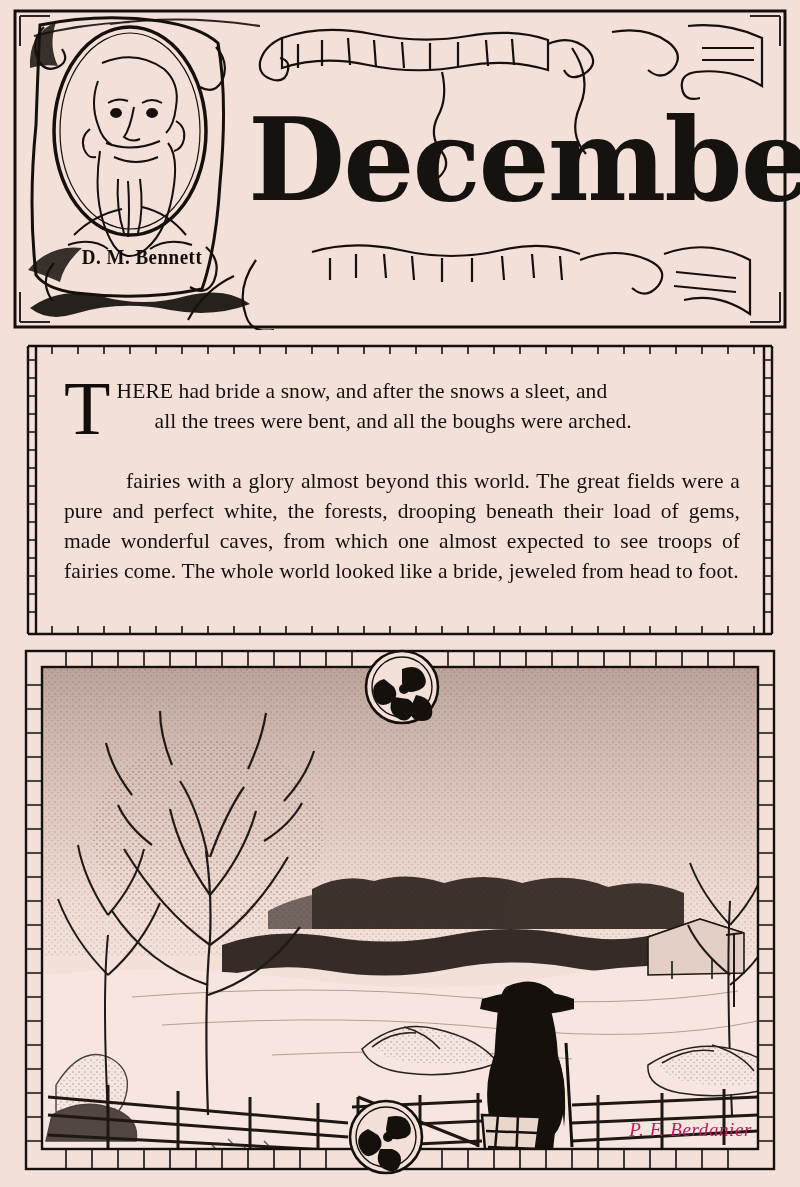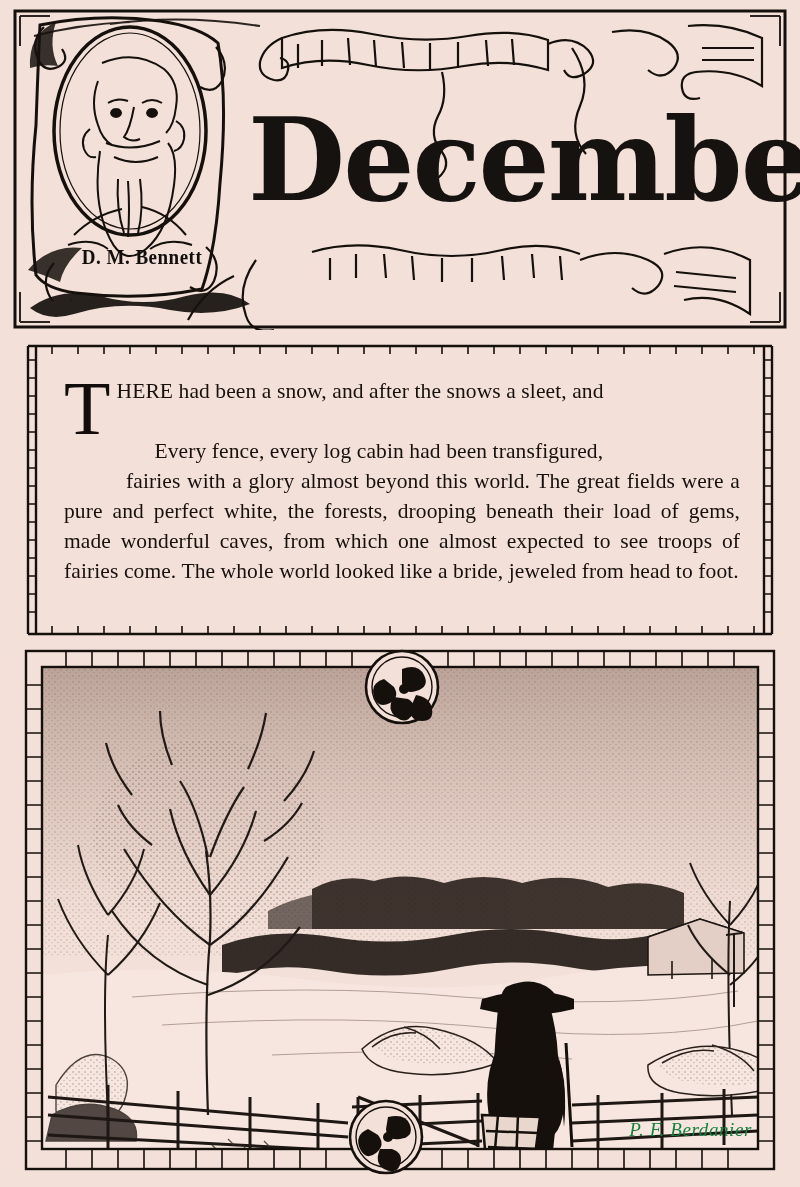--- a/index.html
+++ b/index.html
@@ -107,21 +107,21 @@
     height: 530px;
   }
   .illus-frame { position: absolute; inset: 0; }
   .artist-signature {
     position: absolute;
     right: 36px;
     bottom: 34px;
     font-family: "Liberation Serif", serif;
     font-style: italic;
     font-size: 19px;
-    color: #15803d;
+    color: #be185d;
     letter-spacing: 0.6px;
   }
   svg { display: block; }
 </style>
 </head>
 <body>
 
 <div id="page">
 
   <div class="header-block">
@@ -211,23 +211,23 @@
       <g stroke="#16100d" stroke-width="1.6" fill="none">
 
         <path d="M16,20 l8,0 M16,38 l8,0 M16,56 l8,0 M16,74 l8,0 M16,92 l8,0 M16,110 l8,0 M16,128 l8,0 M16,146 l8,0 M16,164 l8,0 M16,182 l8,0 M16,200 l8,0 M16,218 l8,0 M16,236 l8,0 M16,254 l8,0 M16,272 l8,0"></path>
         <path d="M752,20 l8,0 M752,38 l8,0 M752,56 l8,0 M752,74 l8,0 M752,92 l8,0 M752,110 l8,0 M752,128 l8,0 M752,146 l8,0 M752,164 l8,0 M752,182 l8,0 M752,200 l8,0 M752,218 l8,0 M752,236 l8,0 M752,254 l8,0 M752,272 l8,0"></path>
         <path d="M40,6 l0,8 M66,6 l0,8 M92,6 l0,8 M118,6 l0,8 M144,6 l0,8 M170,6 l0,8 M196,6 l0,8 M222,6 l0,8 M248,6 l0,8 M274,6 l0,8 M300,6 l0,8 M326,6 l0,8 M352,6 l0,8 M378,6 l0,8 M404,6 l0,8 M430,6 l0,8 M456,6 l0,8 M482,6 l0,8 M508,6 l0,8 M534,6 l0,8 M560,6 l0,8 M586,6 l0,8 M612,6 l0,8 M638,6 l0,8 M664,6 l0,8 M690,6 l0,8 M716,6 l0,8 M742,6 l0,8"></path>
         <path d="M40,286 l0,8 M66,286 l0,8 M92,286 l0,8 M118,286 l0,8 M144,286 l0,8 M170,286 l0,8 M196,286 l0,8 M222,286 l0,8 M248,286 l0,8 M274,286 l0,8 M300,286 l0,8 M326,286 l0,8 M352,286 l0,8 M378,286 l0,8 M404,286 l0,8 M430,286 l0,8 M456,286 l0,8 M482,286 l0,8 M508,286 l0,8 M534,286 l0,8 M560,286 l0,8 M586,286 l0,8 M612,286 l0,8 M638,286 l0,8 M664,286 l0,8 M690,286 l0,8 M716,286 l0,8 M742,286 l0,8"></path>
       </g>
     </svg>
 
     <div class="body-copy">
-      <span class="dropcap">T</span><span>HERE had been a snow, and after the snows a sleet, and</span><br>
+      <span class="dropcap">T</span><span>HERE had bride a snow, and after the snows a sleet, and</span><br>
+      <span style="display:inline-block;width:38px"></span><span>all the trees were bent, and all the boughs were arched.</span><br>
       <span style="display:inline-block;width:38px"></span><br>
-      <span style="display:inline-block;width:38px"></span><span>Every fence, every log cabin had been transfigured,</span><br>
       <span style="display:inline-block;width:62px"></span><span>fairies with a glory almost beyond this world.   The</span>
       <span>great fields were a pure and perfect white, the forests, drooping beneath their load of gems, made wonderful caves, from which one almost expected to see troops of fairies come.   The whole world looked like a bride, jeweled from head to foot.</span>
     </div>
   </div>
 
   <div class="illus-block">
     <svg class="illus-frame" viewBox="0 0 776 530" width="776" height="530">
       <defs>
         <clipPath id="scene">
           <rect x="30" y="22" width="716" height="482"></rect>

